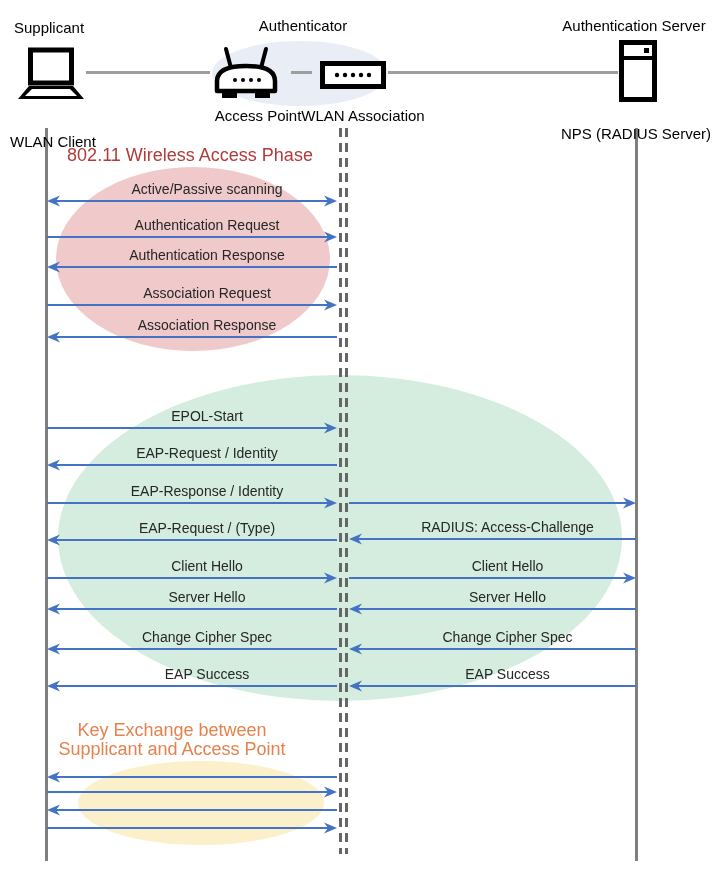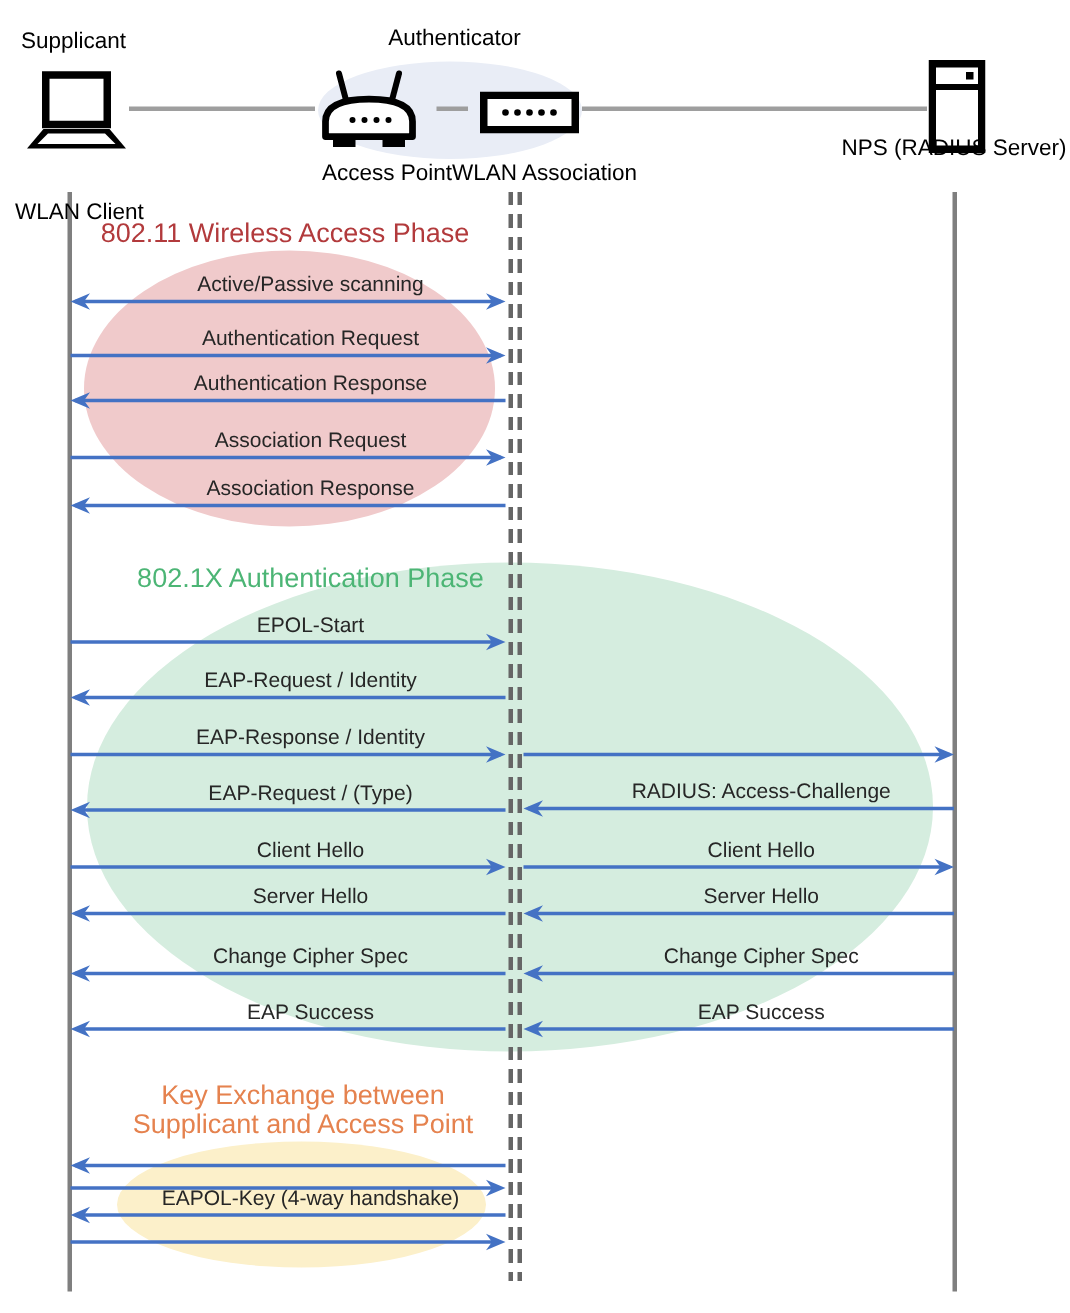--- a/index.html
+++ b/index.html
@@ -74,20 +74,21 @@
   <div id="ellipses-layer">
       <div class="phase-ellipse" style="left: 56px; top: 167px; width: 274px; height: 184px; background: rgb(240, 202, 203);"></div>
       <div class="phase-ellipse" style="left: 58px; top: 375px; width: 564px; height: 326px; background: rgb(213, 237, 223);"></div>
       <div class="phase-ellipse" style="left: 78px; top: 761px; width: 246px; height: 84px; background: rgb(252, 240, 202);"></div>
     </div>
 
   <div id="authenticator-ellipse" style="background: rgb(233, 237, 246);"></div>
 
   <div class="role-label" style="left:14px; top:19px;">Supplicant</div>
   <div class="role-label centered" style="left:303px; top:17px;">Authenticator</div>
+  <div class="role-label centered" style="left:634px; top:17px;">Authentication Server</div>
 
   <div class="connector" id="conn-left"></div>
   <div class="connector" id="conn-mid"></div>
   <div class="connector" id="conn-right"></div>
 
   <svg class="icon-svg" style="left:12px; top:47px;" width="76" height="56" viewBox="0 0 76 56">
     <rect x="18.5" y="3" width="41" height="33" fill="#ffffff" stroke="#000000" stroke-width="5"></rect>
     <path d="M 6,52 L 17,39 L 61,39 L 72,52 Z" fill="#000000"></path>
     <path d="M 13,49 L 20,42 L 58,42 L 65,49 Z" fill="#ffffff"></path>
   </svg>
@@ -115,21 +116,21 @@
 
   <svg class="icon-svg" style="left:619px; top:40px;" width="38" height="62" viewBox="0 0 38 62">
     <rect x="2.5" y="2.5" width="33" height="57" fill="#ffffff" stroke="#000000" stroke-width="5"></rect>
     <line x1="4" y1="18" x2="34" y2="18" stroke="#000000" stroke-width="4"></line>
     <rect x="25" y="8" width="5" height="5" fill="#000000"></rect>
   </svg>
 
   <div class="device-label" style="left:10px; top:107px;margin-top:26px;">WLAN Client</div>
   <div class="device-label centered" style="left:243px; top:107px;margin-left:15px;">Access Point</div>
   <div class="device-label centered" style="left:363px; top:107px;">WLAN Association</div>
-  <div class="device-label centered" style="left:636px; top:90px;">NPS (RADIUS Server)</div>
+  <div class="device-label centered" style="left:636px; top:125px;">NPS (RADIUS Server)</div>
 
   <div class="lifeline-solid" id="lifeline-client"></div>
   <div class="lifeline-dashed" id="lifeline-mid-1"></div>
   <div class="lifeline-dashed" id="lifeline-mid-2"></div>
   <div class="lifeline-solid" id="lifeline-nps"></div>
 
   <svg id="arrows-layer" width="713" height="875" viewBox="0 0 713 875">
       <g>
         <line x1="50" x2="334" y1="201" y2="201" stroke="#4472C4" stroke-width="2.2"></line>
         <polygon points="337,201 324,195.5 328,201 324,206.5" fill="#4472C4"></polygon>
@@ -237,23 +238,21 @@
       <div class="msg-label" style="left: 192px; top: 520px;">EAP-Request / (Type)</div>
       <div class="msg-label" style="left: 492.5px; top: 519px;">RADIUS: Access-Challenge</div>
       <div class="msg-label" style="left: 192px; top: 558px;">Client Hello</div>
       <div class="msg-label" style="left: 492.5px; top: 558px;">Client Hello</div>
       <div class="msg-label" style="left: 192px; top: 589px;">Server Hello</div>
       <div class="msg-label" style="left: 492.5px; top: 589px;">Server Hello</div>
       <div class="msg-label" style="left: 192px; top: 629px;">Change Cipher Spec</div>
       <div class="msg-label" style="left: 492.5px; top: 629px;">Change Cipher Spec</div>
       <div class="msg-label" style="left: 192px; top: 666px;">EAP Success</div>
       <div class="msg-label" style="left: 492.5px; top: 666px;">EAP Success</div>
-      <div class="msg-label" style="left: 192px; top: 790px;">EAPOL-Key (4-way handshake)</div>
     </div>
 
   <div id="titles-layer">
       <div class="phase-title" style="left: 190px; top: 146px; color: rgb(178, 58, 60);">802.11 Wireless Access Phase</div>
-      <div class="phase-title" style="left: 207px; top: 376px; color: rgb(76, 181, 117);">802.1X Authentication Phase</div>
-      <div class="phase-title" style="left: 202px; top: 721px; color: rgb(229, 130, 78);">Key Exchange between
+      <div class="phase-title" style="left: 172px; top: 721px; color: rgb(229, 130, 78);">Key Exchange between
 Supplicant and Access Point</div>
     </div>
 
 </div>
 
 </body></html>

